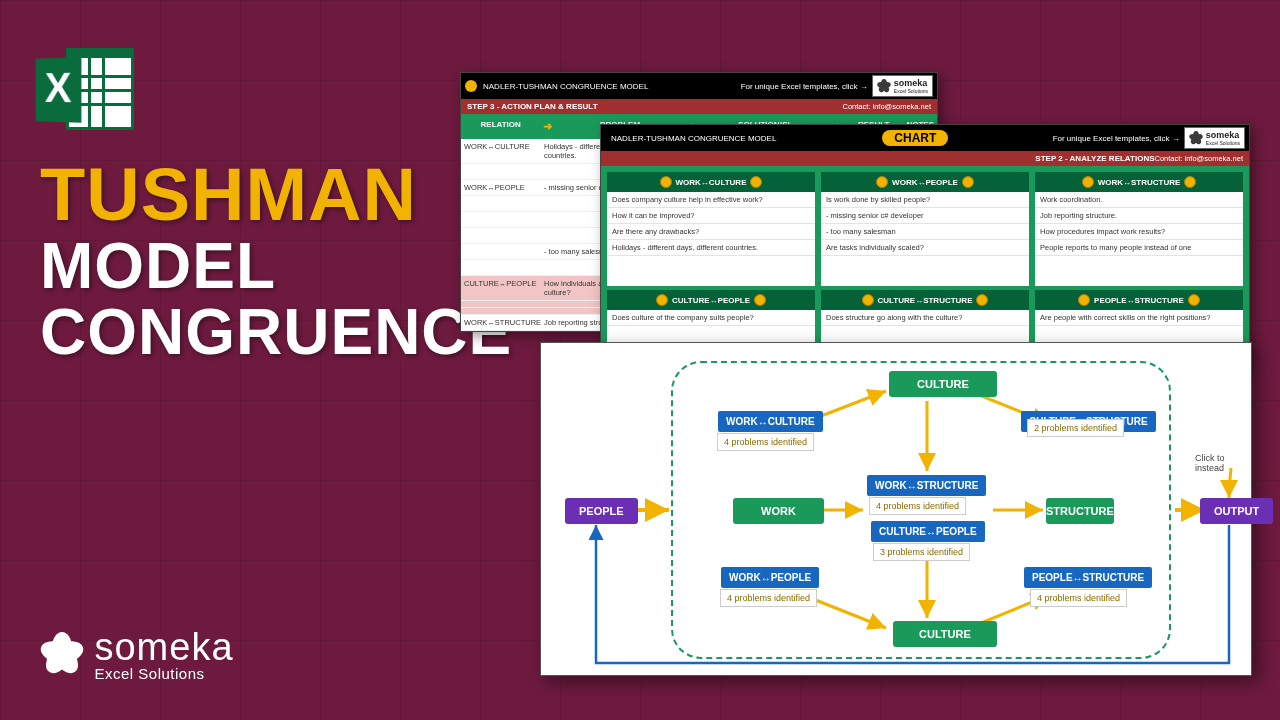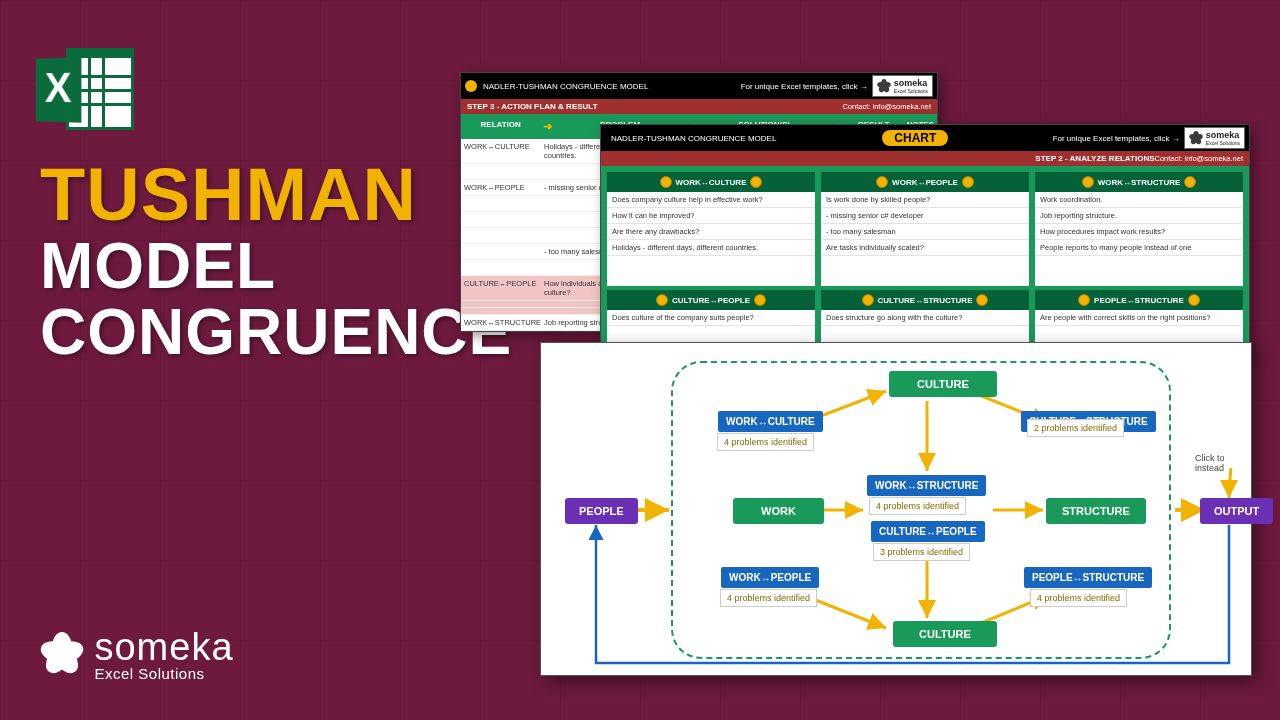--- a/index.html
+++ b/index.html
@@ -350,21 +350,21 @@
     <path d="M688 182 L688 320 L55 320 L55 182" stroke="#1767c0" stroke-width="2.5" fill="none" marker-end="url(#ab)"></path>
   </svg>
   <div class="dash"></div>
 
   <div class="node purple" style="left:24px;top:155px">PEOPLE</div>
   <div class="node purple" style="left:659px;top:155px">OUTPUT</div>
   <div class="cte" style="left:654px;top:110px">Click to instead</div>
 
   <div class="node green" style="left:348px;top:28px;padding:7px 28px">CULTURE</div>
   <div class="node green" style="left:192px;top:155px;padding:7px 28px">WORK</div>
-  <div class="node green" style="left:505px;top:155px;padding:7px 16px">STRUCTURE</div>
+  <div class="node green" style="left:505px;top:155px;padding:7px 0">STRUCTURE</div>
   <div class="node green" style="left:352px;top:278px;padding:7px 26px">CULTURE</div>
 
   <div class="bluebox" style="left:177px;top:68px">WORK↔CULTURE</div>
   <div class="sub" style="left:176px;top:90px">4 problems identified</div>
 
   <div class="bluebox" style="left:480px;top:68px">CULTURE↔STRUCTURE</div>
   <div class="sub" style="left:486px;top:76px">2 problems identified</div>
 
   <div class="bluebox" style="left:326px;top:132px">WORK↔STRUCTURE</div>
   <div class="sub" style="left:328px;top:154px">4 problems identified</div>

